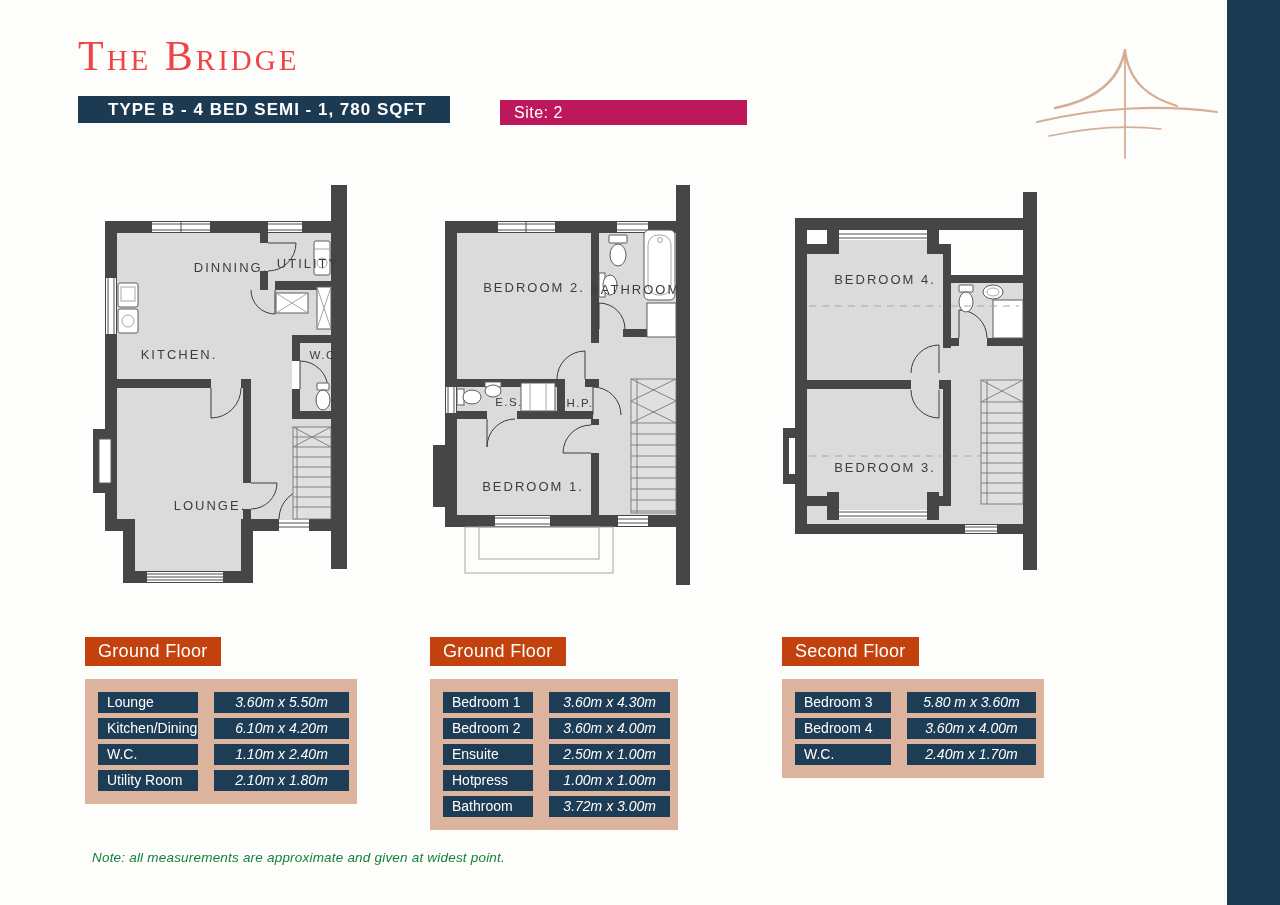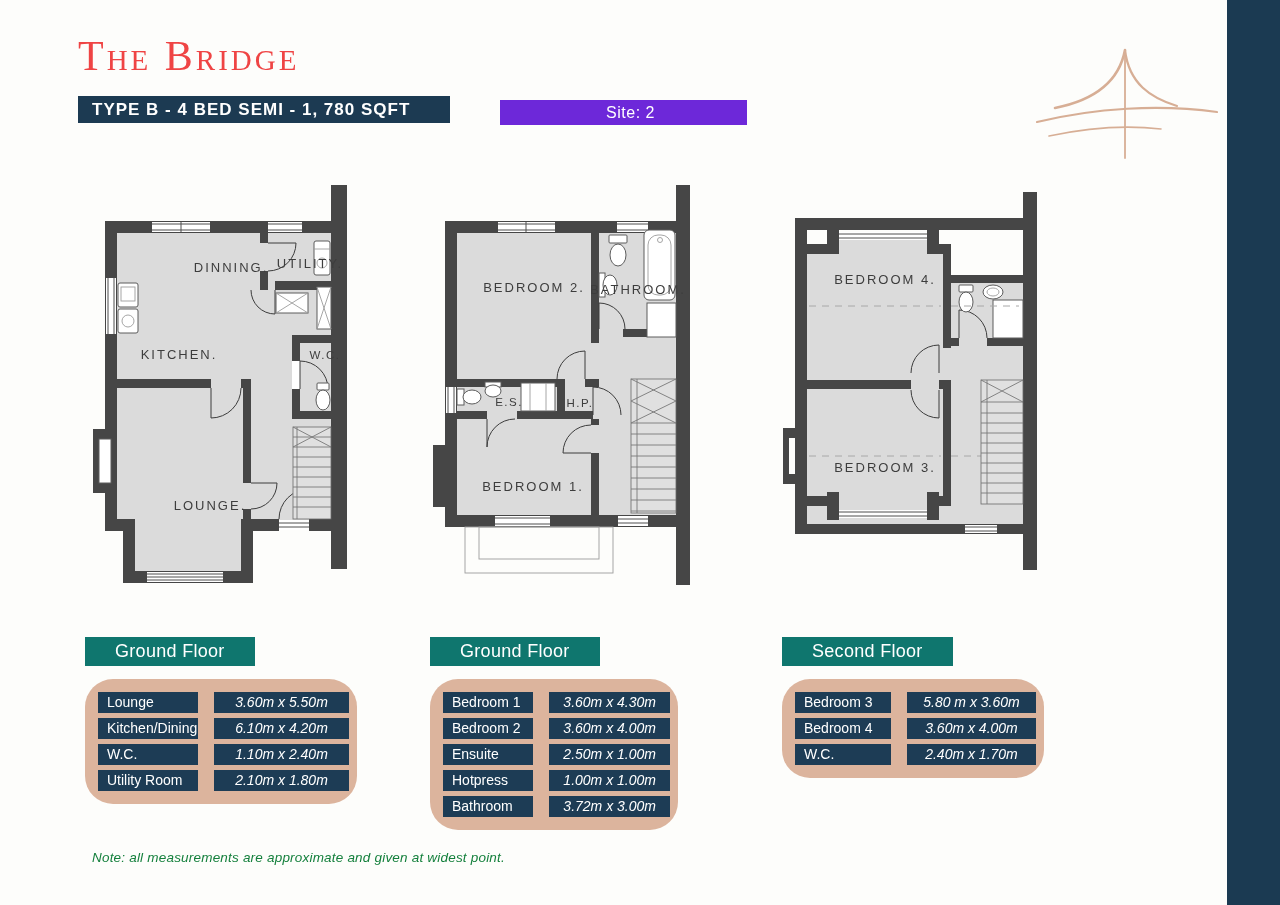--- a/index.html
+++ b/index.html
@@ -9,26 +9,26 @@
   }
   
   .title{
     position:absolute;left:78px;top:32px;
     font-family:"Liberation Serif",serif;font-variant:small-caps;
     font-size:42px;letter-spacing:3px;color:#ef4444;font-weight:500;
   }
   .type-banner{
     position:absolute;left:78px;top:96px;width:372px;height:27px;
     background:#1c3a52;color:#fff;font-size:17px;font-weight:bold;
-    letter-spacing:1px;line-height:27px;padding-left:14px;box-sizing:border-box;
+    letter-spacing:1px;line-height:27px;padding-left:30px;box-sizing:border-box;
   }
   .site-banner{
     position:absolute;left:500px;top:100px;width:247px;height:25px;
-    background:#6d28d9;color:#fff;font-size:16px;line-height:25px;
-    padding-left:14px;box-sizing:border-box;letter-spacing:0.5px;text-align:center;
+    background:#be185d;color:#fff;font-size:16px;line-height:25px;
+    padding-left:14px;box-sizing:border-box;letter-spacing:0.5px;
   }
   .brand{position:absolute;left:905px;top:40px;width:320px;height:120px;}
   .brand-text{
     position:absolute;left:10px;top:18px;
     font-family:"Liberation Serif",serif;font-size:29px;letter-spacing:6px;
     color:#26455c;
   }
   .brand-mark{position:absolute;left:128px;top:0px;}
   
   .edge-strip{position:absolute;left:1227px;top:0;width:53px;height:905px;background:#1b3a52;}
@@ -45,24 +45,24 @@
   .sl{stroke:#787878;stroke-width:0.9;fill:none;}
   .dash{stroke:#a8a8a8;stroke-width:1;stroke-dasharray:7 6;fill:none;}
   text.rl{
     font-family:"Liberation Sans",sans-serif;font-size:13px;
     letter-spacing:2px;fill:#3d3d3d;text-anchor:middle;
   }
   text.rs{font-size:11.5px;letter-spacing:1.5px;}
   
   .floor-section{position:absolute;}
   .floor-head{
-    display:inline-block;background:#0f766e;color:#fff;
-    font-size:18px;padding:4px 30px;letter-spacing:0.3px;
-  }
-  .floor-panel{background:#dcb49d;margin-top:13px;padding:8px 8px 8px 13px;box-sizing:border-box;border-radius:28px;}
+    display:inline-block;background:#c2410c;color:#fff;
+    font-size:18px;padding:4px 13px;letter-spacing:0.3px;
+  }
+  .floor-panel{background:#dcb49d;margin-top:13px;padding:8px 8px 8px 13px;box-sizing:border-box;}
   .room-row{display:flex;margin:5px 0;gap:16px;}
   .pill{background:#1d3c55;color:#fff;font-size:14px;height:21px;line-height:21px;}
   .pill.lab{padding-left:9px;box-sizing:border-box;}
   .pill.val{text-align:center;font-style:italic;}
   .g-lab{width:100px;} .g-val{width:135px;}
   .f-lab{width:102px;} .f-val{width:138px;}
   .s-lab{width:102px;} .s-val{width:138px;}
   .note{
     position:absolute;left:92px;top:850px;font-size:13.5px;font-style:italic;
     color:#15803d;letter-spacing:0.2px;

